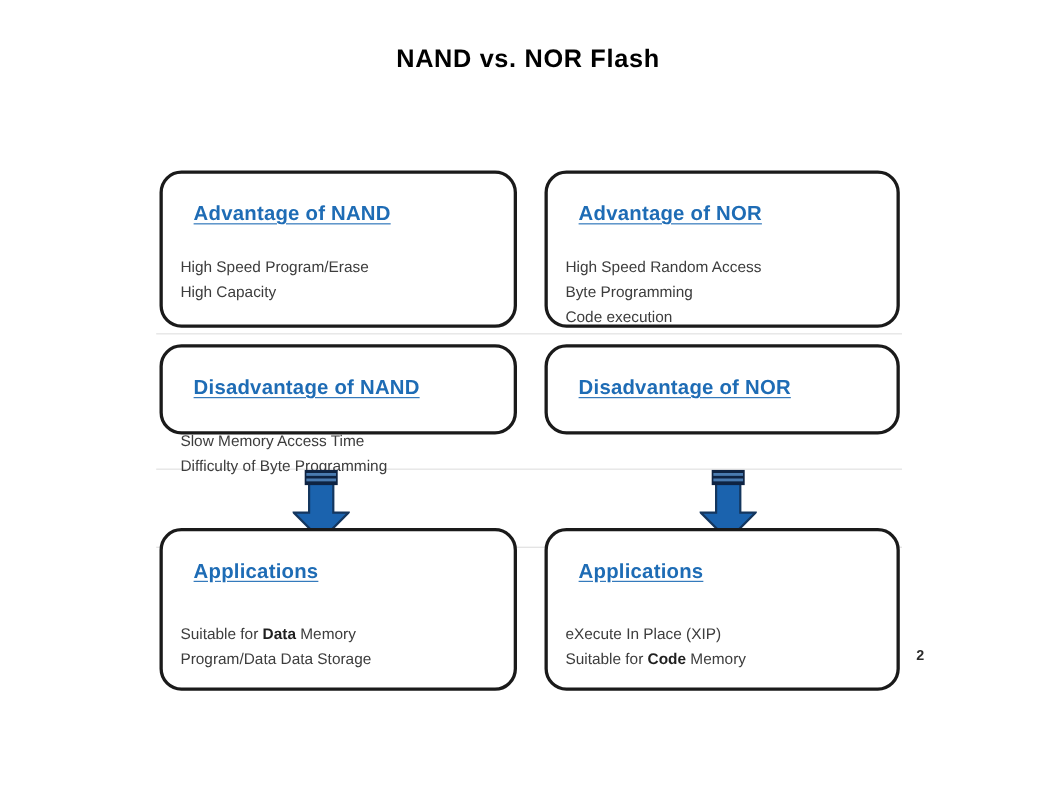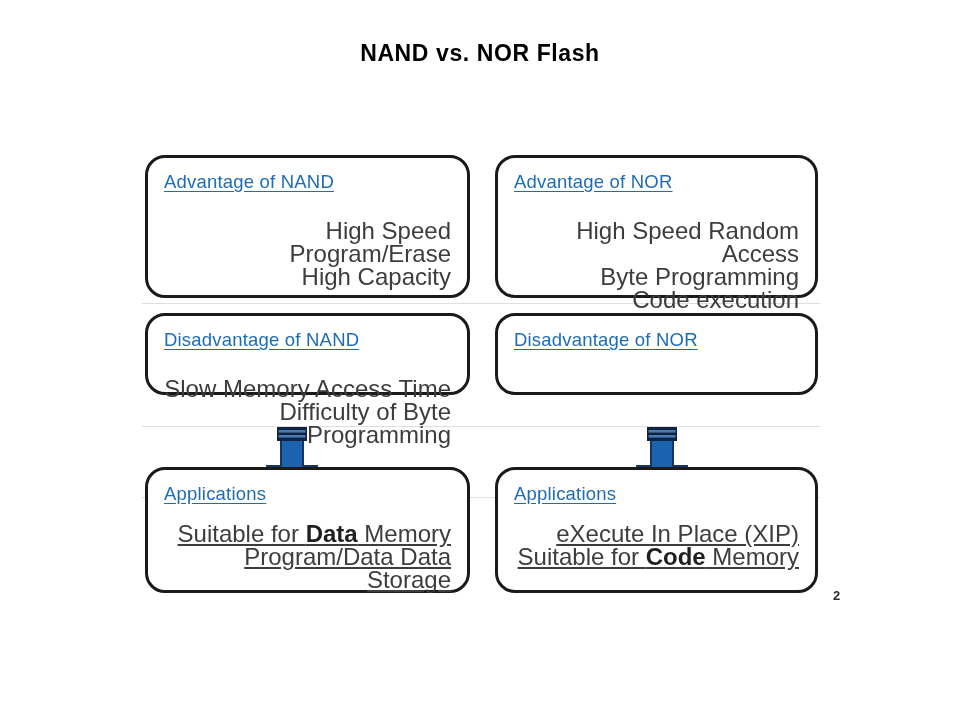--- a/index.html
+++ b/index.html
@@ -36,38 +36,37 @@
     box-sizing: border-box;
     background: #ffffff;
     border: 3px solid #1a1a1a;
     border-radius: 20px;
     padding: 13px 16px;
   }
   .col-left  { left: 145px; width: 325px; }
   .col-right { left: 495px; width: 323px; }
   .row-adv { top: 155px; height: 143px; }
   .row-dis { top: 313px; height: 82px; }
-  .row-app { top: 467px; height: 126px; }
+  .row-app { top: 480px; height: 148px; }
   .box-heading {
-    margin: 0;
+    margin: 12px;
     font-size: 18.5px;
-    font-weight: normal;
+    font-weight: bold;
     letter-spacing: 0.2px;
     color: #1e6cb5;
     text-decoration: underline;
     text-underline-offset: 3px;
   }
   .box-body {
     margin-top: 26px;
-    font-size: 24px;
+    font-size: 14px;
     line-height: 23px;
     color: #3d3d3d;
-    text-align: right;
   }
-  .row-app .box-body { margin-top: 17px; text-decoration: underline; }
+  .row-app .box-body { margin-top: 35px; }
   .box-body b { color: #1f1f1f; }
   .arrow {
     position: absolute;
     top: 427px;
     width: 52px;
     height: 66px;
   }
   .arrow-left  { left: 266px; }
   .arrow-right { left: 636px; }
   .artifact-line {

